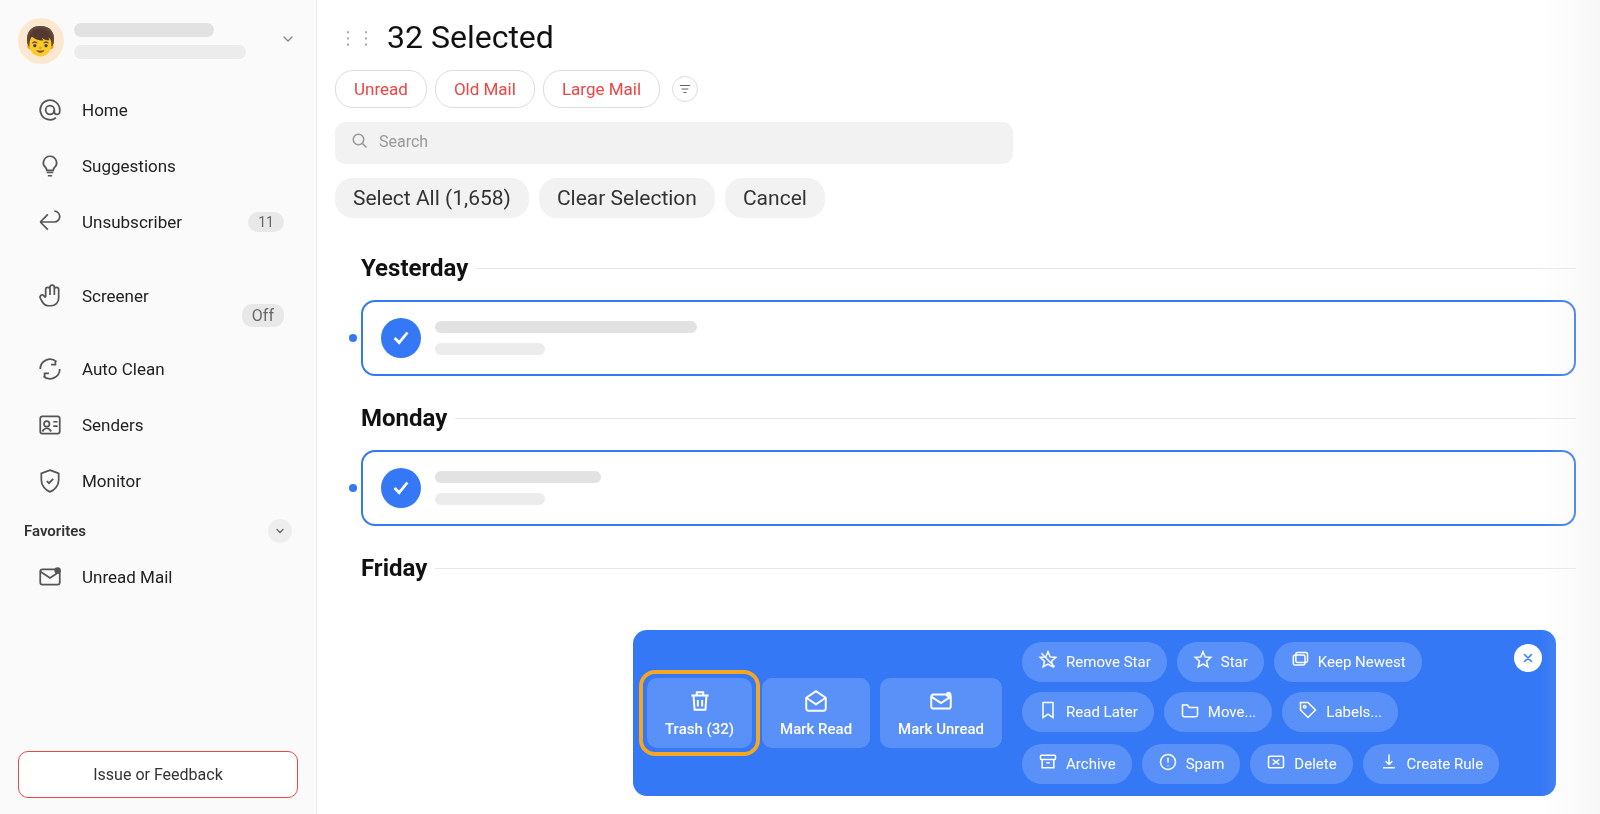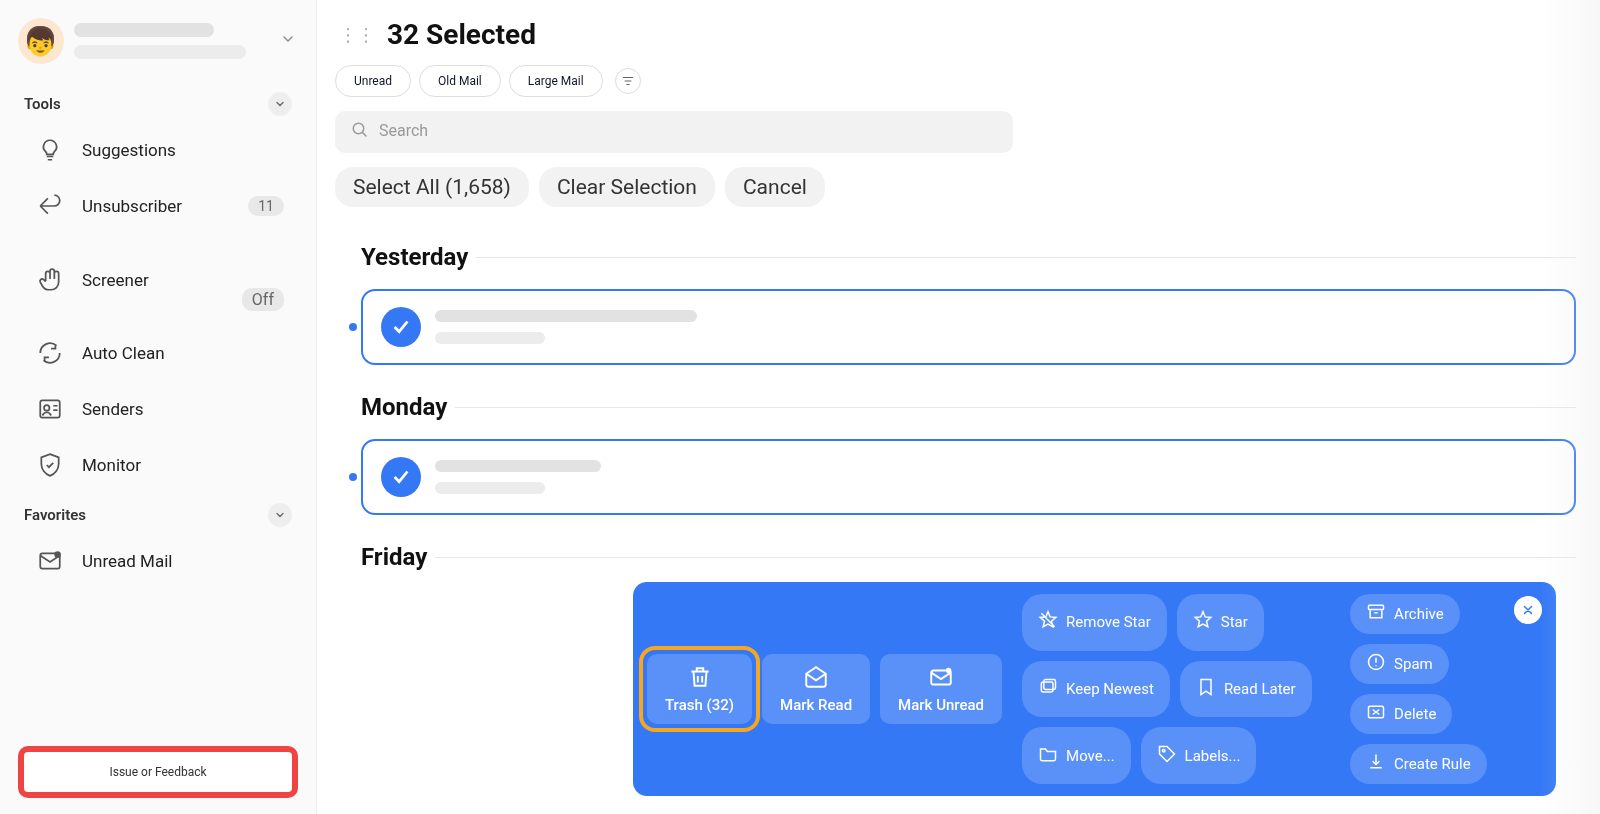--- a/index.html
+++ b/index.html
@@ -20,31 +20,31 @@
     .nav-icon svg { width: 26px; height: 26px; stroke: #555; fill: none; stroke-width: 1.6; }
     .nav-label { flex: 1; font-size: 17px; color: #222; }
     .nav-badge { font-size: 14px; color: #666; background: #e8e8e8; padding: 2px 10px; border-radius: 10px; }
     .nav-badge.off { font-size: 16px; margin-top: 40px; }
     
     .section-header { display: flex; align-items: center; justify-content: space-between; padding: 10px 24px 6px 24px; }
     .section-title { font-size: 15px; font-weight: 600; color: #333; }
     .section-chevron { width: 24px; height: 24px; display: flex; align-items: center; justify-content: center; background: #eee; border-radius: 50%; color: #666; }
     
     .sidebar-spacer { flex: 1; }
-    .feedback-btn { margin: 8px 18px 4px 18px; padding: 13px; border: 6px solid #ef4444; border-radius: 10px; text-align: center; font-size: 12px; color: #333; background: #fff; cursor: pointer; }
+    .feedback-btn { margin: 8px 18px 4px 18px; padding: 13px; border: 1px solid #ef4444; border-radius: 10px; text-align: center; font-size: 16px; color: #333; background: #fff; cursor: pointer; }
     
     
     .main { flex: 1; background: #fff; display: flex; flex-direction: column; position: relative; border-left: 1px solid #eee; }
     .main-header { padding: 18px 24px 8px 18px; }
     .title-row { display: flex; align-items: center; gap: 8px; }
     .drag-handle { color: #aaa; font-size: 18px; padding: 0 4px; }
-    .selected-title { font-size: 28px; font-weight: 700; color: #111; }
+    .selected-title { font-size: 32px; font-weight: 400; color: #111; }
     
     .pill-row { display: flex; gap: 8px; margin-top: 14px; align-items: center; }
-    .pill { padding: 8px 18px; border: 1px solid #ddd; border-radius: 18px; font-size: 12px; color: #0f172a; background: #fff; cursor: pointer; }
+    .pill { padding: 8px 18px; border: 1px solid #ddd; border-radius: 18px; font-size: 17px; color: #ef4444; background: #fff; cursor: pointer; }
     .filter-icon { width: 26px; height: 26px; border: 1px solid #ddd; border-radius: 50%; display: flex; align-items: center; justify-content: center; color: #666; margin-left: 4px; cursor: pointer; }
     
     .search-box { margin-top: 14px; background: #f2f2f2; border-radius: 10px; display: flex; align-items: flex-start; padding: 10px 16px; width: 678px; }
     .search-box input { border: none; background: transparent; outline: none; font-size: 16px; flex: 1; margin-left: 10px; color: #333; }
     .search-box input::placeholder { color: #999; }
     .search-icon { color: #999; }
     
     .action-row { display: flex; gap: 10px; margin-top: 14px; }
     .action-pill { padding: 8px 18px; background: #f2f2f2; border-radius: 18px; font-size: 21px; color: #333; cursor: pointer; border: none; }
     
@@ -61,21 +61,21 @@
     .mail-line1 { height: 12px; background: #e2e2e2; border-radius: 6px; margin-bottom: 10px; }
     .mail-line2 { height: 12px; background: #ececec; border-radius: 6px; width: 110px; }
     
     
     .action-bar { position: absolute; bottom: 18px; left: 316px; right: 44px; background: #3478f6; border-radius: 14px; padding: 12px 14px; display: flex; align-items: center; gap: 10px; flex-wrap: wrap; }
     .big-action { background: #5a91f8; border-radius: 10px; padding: 10px 18px 10px 18px; display: flex; flex-direction: column; align-items: center; gap: 6px; color: #fff; cursor: pointer; min-width: 94px; }
     .big-action-icon { width: 26px; height: 26px; }
     .big-action-icon svg { width: 26px; height: 26px; stroke: #fff; fill: none; stroke-width: 1.8; }
     .big-action-label { font-size: 15px; font-weight: 500; white-space: nowrap; }
     
-    .small-actions { display: flex; flex-direction: row; gap: 12px; margin-left: 10px; flex: 1; }
+    .small-actions { display: flex; flex-direction: column; gap: 12px; margin-left: 10px; flex: 1; }
     .small-row { display: flex; gap: 10px; flex-wrap: wrap; }
     .small-action { background: #5a91f8; border-radius: 20px; padding: 8px 16px; display: flex; align-items: center; gap: 8px; color: #fff; cursor: pointer; font-size: 15px; }
     .small-action svg { width: 20px; height: 20px; stroke: #fff; fill: none; stroke-width: 1.8; }
     
     .close-bar { position: absolute; right: 14px; top: 14px; width: 28px; height: 28px; border-radius: 50%; background: #fff; color: #3478f6; display: flex; align-items: center; justify-content: center; cursor: pointer; font-size: 16px; }
     
     .highlight-wrap { position: relative; }
     .highlight-ring { position: absolute; inset: -8px; border: 4px solid #f5a623; border-radius: 16px; pointer-events: none; }
     
     
@@ -93,29 +93,30 @@
       <div class="profile-line1"></div>
       <div class="profile-line2"></div>
     </div>
     <div class="profile-chevron">
       <svg width="16" height="16" viewBox="0 0 24 24">
           <path d="M6 9l6 6 6-6" stroke="#888" stroke-width="2" fill="none" stroke-linecap="round"></path>
         </svg>
     </div>
   </div>
 
-
-  <div class="section-header">
-    <span class="section-title">Tools</span>
-    <div class="section-chevron">
-      <svg width="12" height="12" viewBox="0 0 24 24">
-          <path d="M6 9l6 6 6-6" stroke="#666" stroke-width="2.5" fill="none" stroke-linecap="round"></path>
-        </svg>
-    </div>
-  </div>
+  <div class="nav-item">
+    <div class="nav-icon">
+      <svg viewBox="0 0 24 24">
+          <circle cx="12" cy="12" r="4"></circle>
+          <path d="M16 12v1.5a2.5 2.5 0 0 0 5 0V12a9 9 0 1 0-3.5 7.1"></path>
+        </svg>
+    </div>
+    <span class="nav-label">Home</span>
+  </div>
+
 
   <div class="nav-item">
     <div class="nav-icon">
       <svg viewBox="0 0 24 24">
           <path d="M9 18h6M10 21h4M12 3a6 6 0 0 0-4 10.5c.7.8 1 1.5 1 2.5h6c0-1 .3-1.7 1-2.5A6 6 0 0 0 12 3z"></path>
         </svg>
     </div>
     <span class="nav-label">Suggestions</span>
   </div>
 

